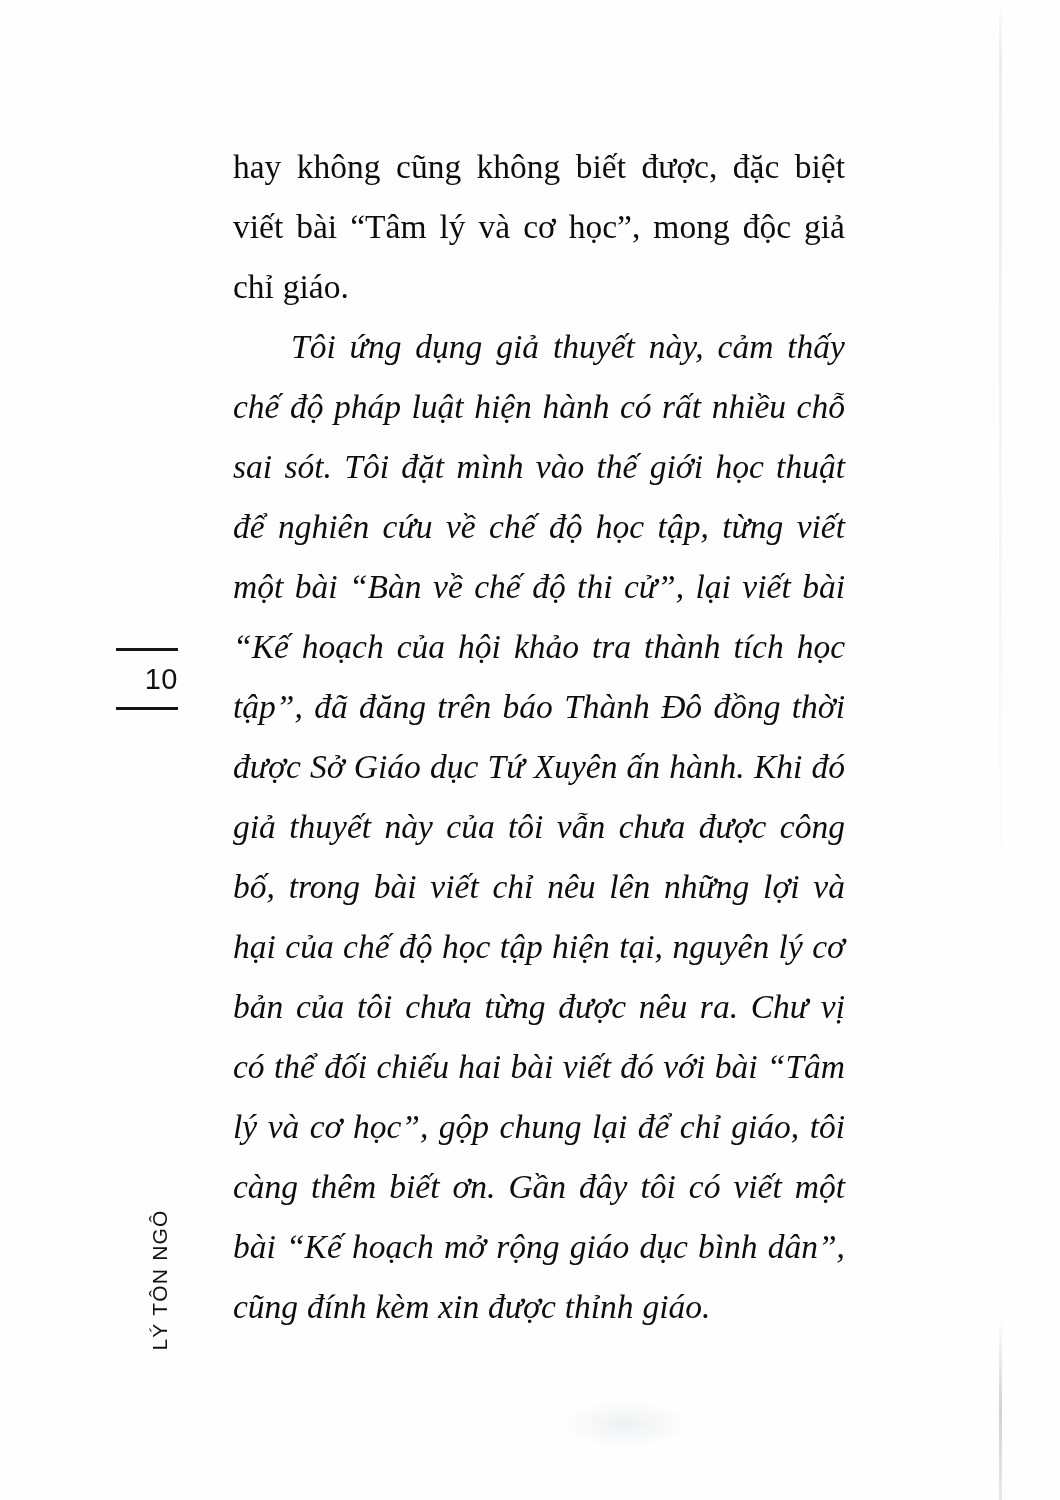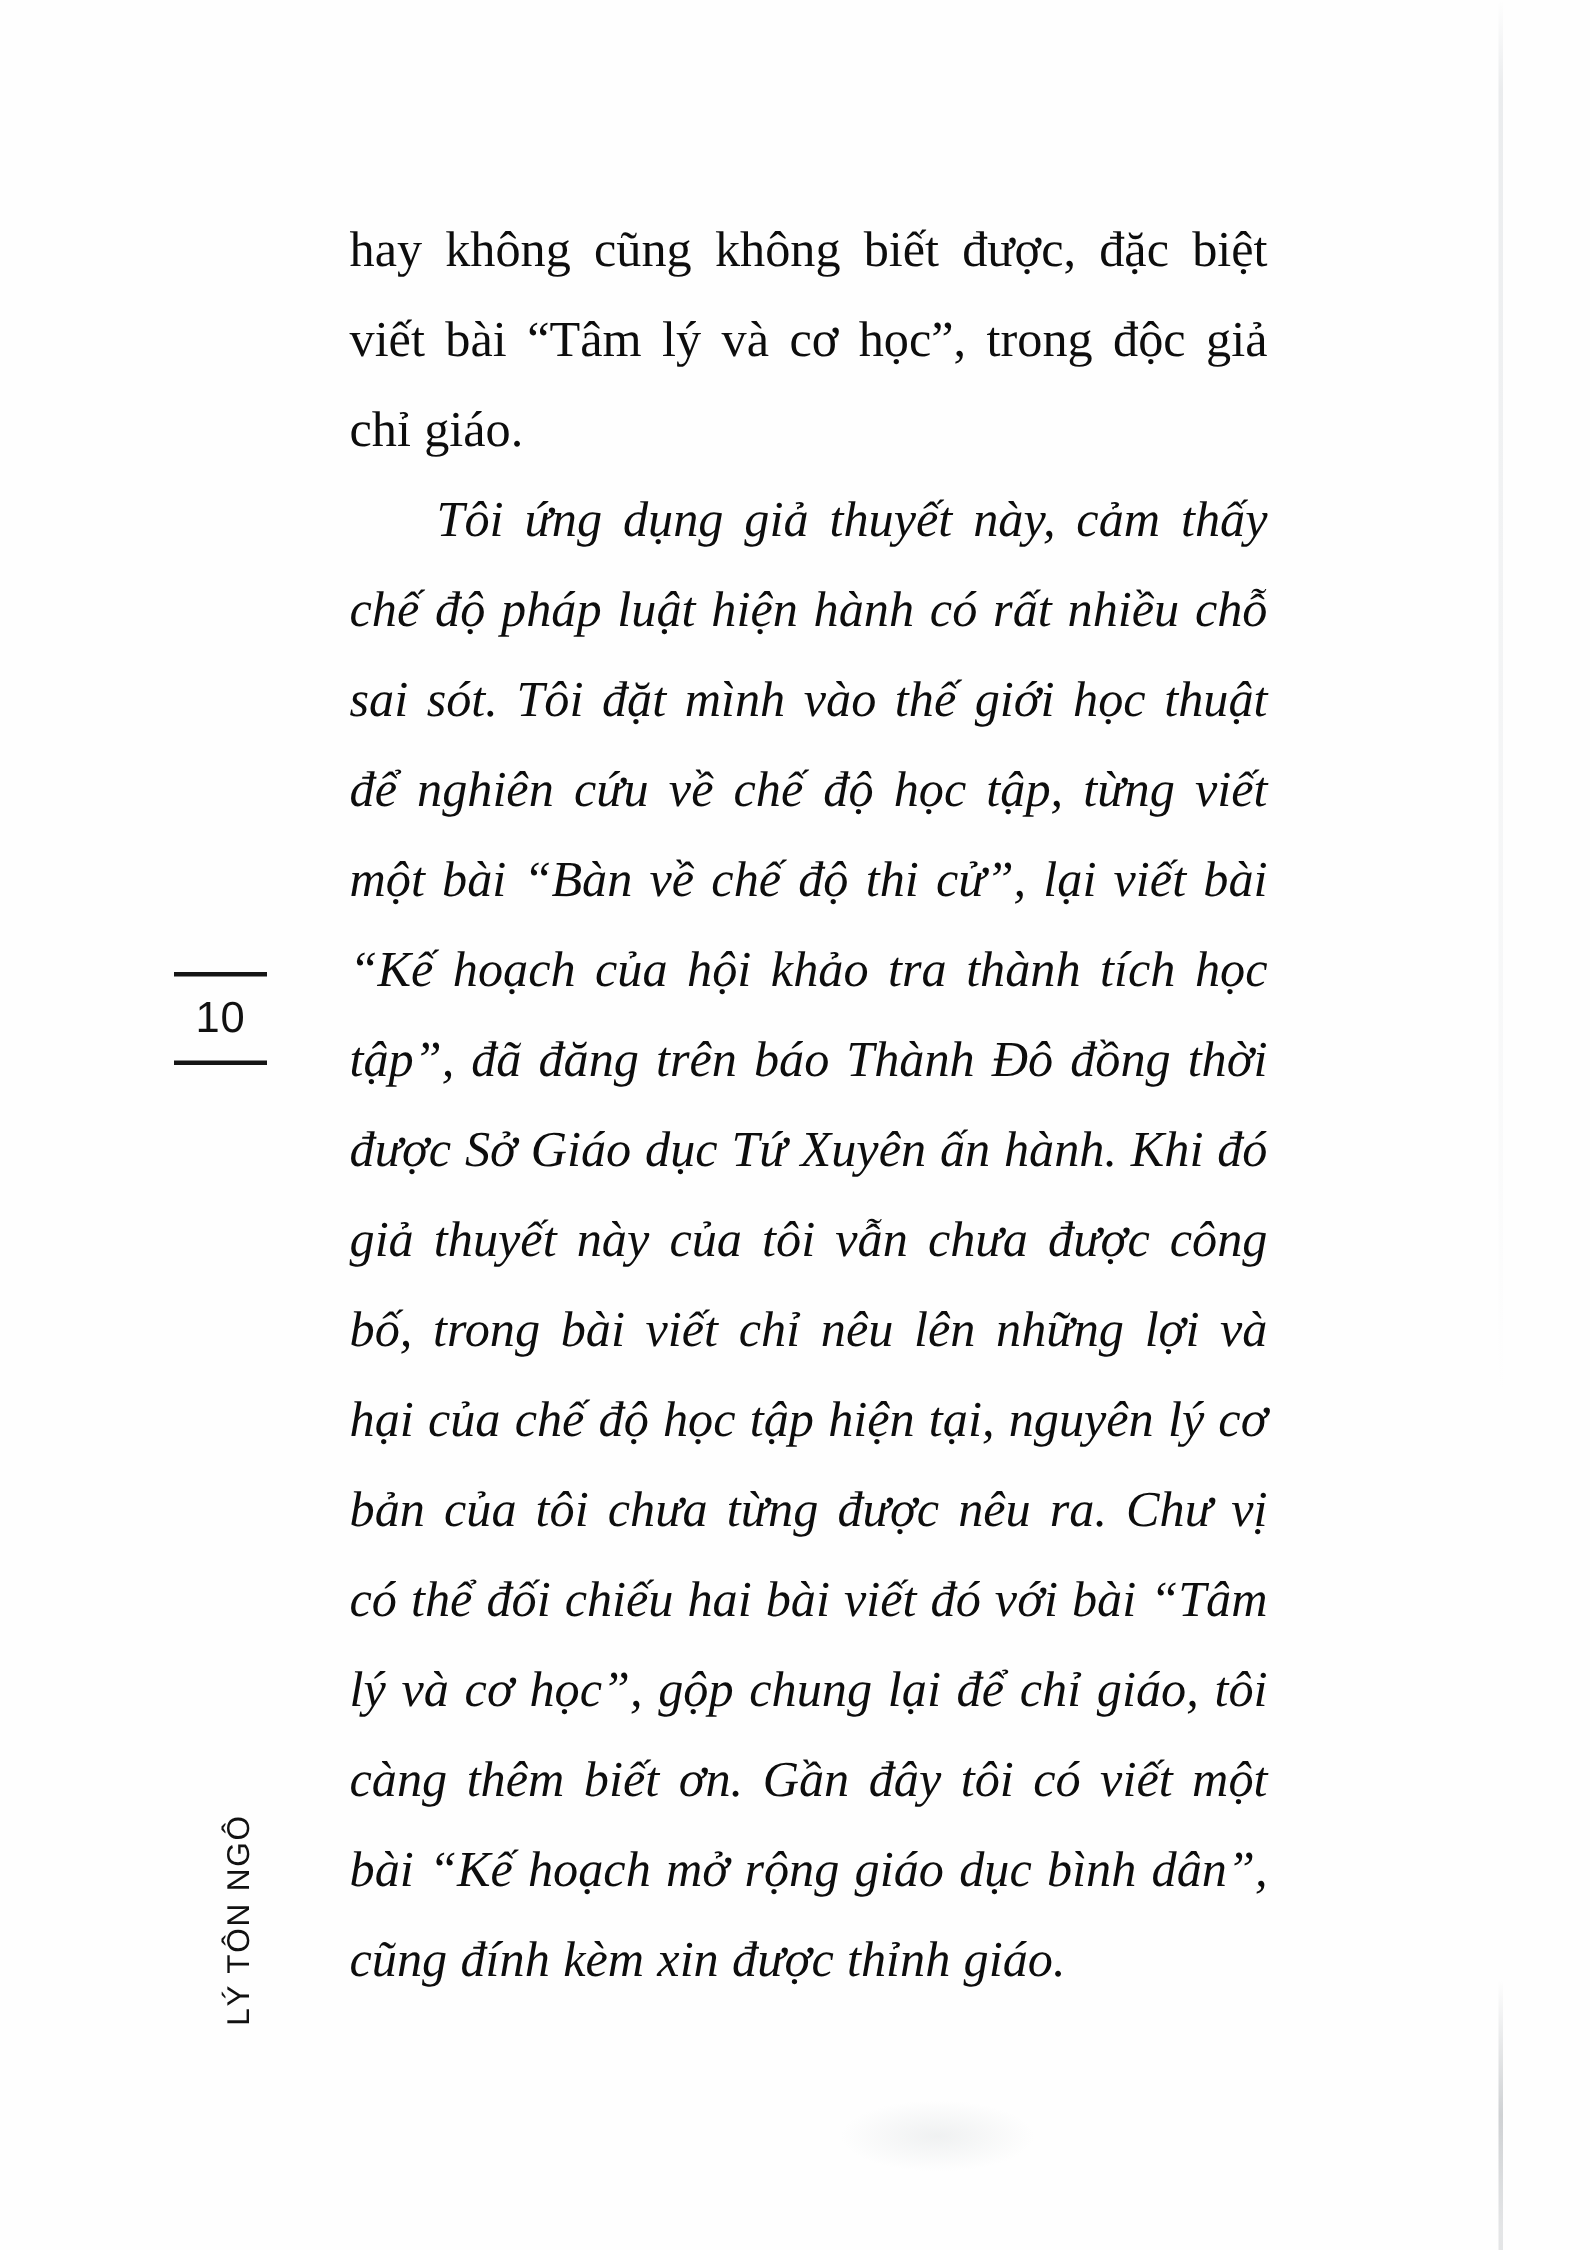--- a/index.html
+++ b/index.html
@@ -50,21 +50,21 @@
         rgba(205,210,212,0.00) 70%);
     pointer-events: none;
   }
 
   
   #folio {
     position: absolute;
     left: 116px;
     top: 648px;
     width: 62px;
-    text-align: center;
+    text-align: right;
   }
   #folio .rule {
     height: 3px;
     background: #151515;
     width: 100%;
   }
   #folio .folio-num {
     font-family: "Liberation Sans", sans-serif;
     font-size: 29px;
     line-height: 1;
@@ -128,17 +128,17 @@
     <div class="rule"></div>
     <div class="folio-num">10</div>
     <div class="rule"></div>
   </div>
 
   <div id="running-author">
     <div class="vtext">LÝ TÔN NGÔ</div>
   </div>
 
   <div id="textcolumn">
-    <p>hay không cũng không biết được, đặc biệt viết bài “Tâm lý và cơ học”, trong độc giả chỉ giáo.</p>
+    <p>hay không cũng không biết được, đặc biệt viết bài “Tâm lý và cơ học”, mong độc giả chỉ giáo.</p>
     <p class="indent">Tôi ứng dụng giả thuyết này, cảm thấy chế độ pháp luật hiện hành có rất nhiều chỗ sai sót. Tôi đặt mình vào thế giới học thuật để nghiên cứu về chế độ học tập, từng viết một bài “Bàn về chế độ thi cử”, lại viết bài “Kế hoạch của hội khảo tra thành tích học tập”, đã đăng trên báo Thành Đô đồng thời được Sở Giáo dục Tứ Xuyên ấn hành. Khi đó giả thuyết này của tôi vẫn chưa được công bố, trong bài viết chỉ nêu lên những lợi và hại của chế độ học tập hiện tại, nguyên lý cơ bản của tôi chưa từng được nêu ra. Chư vị có thể đối chiếu hai bài viết đó với bài “Tâm lý và cơ học”, gộp chung lại để chỉ giáo, tôi càng thêm biết ơn. Gần đây tôi có viết một bài “Kế hoạch mở rộng giáo dục bình dân”, cũng đính kèm xin được thỉnh giáo.</p>
   </div>
 
 </div>
 
 </body></html>

